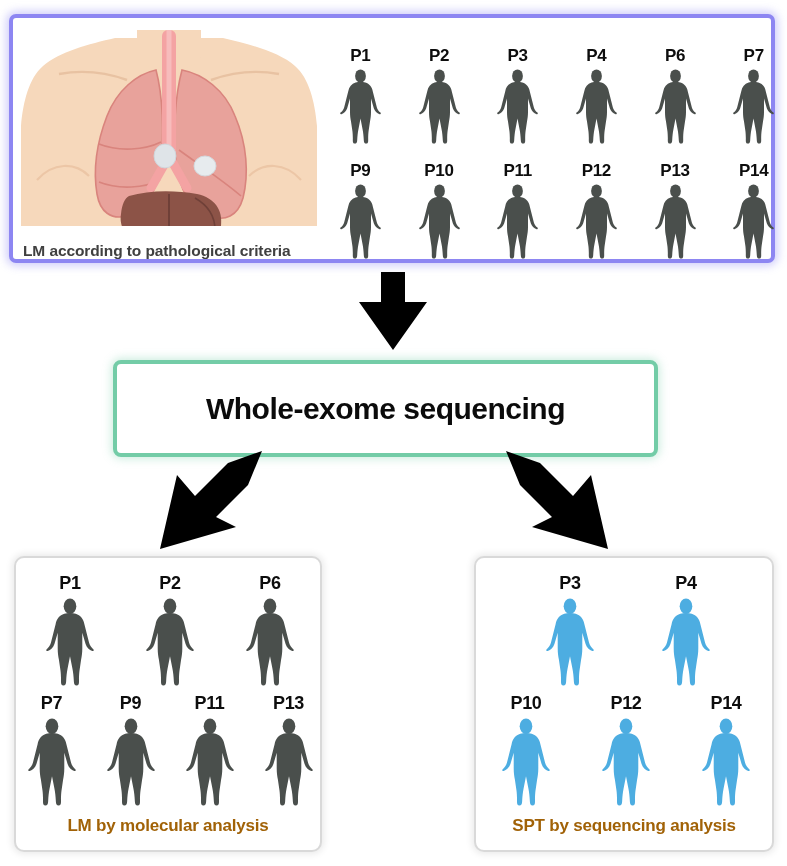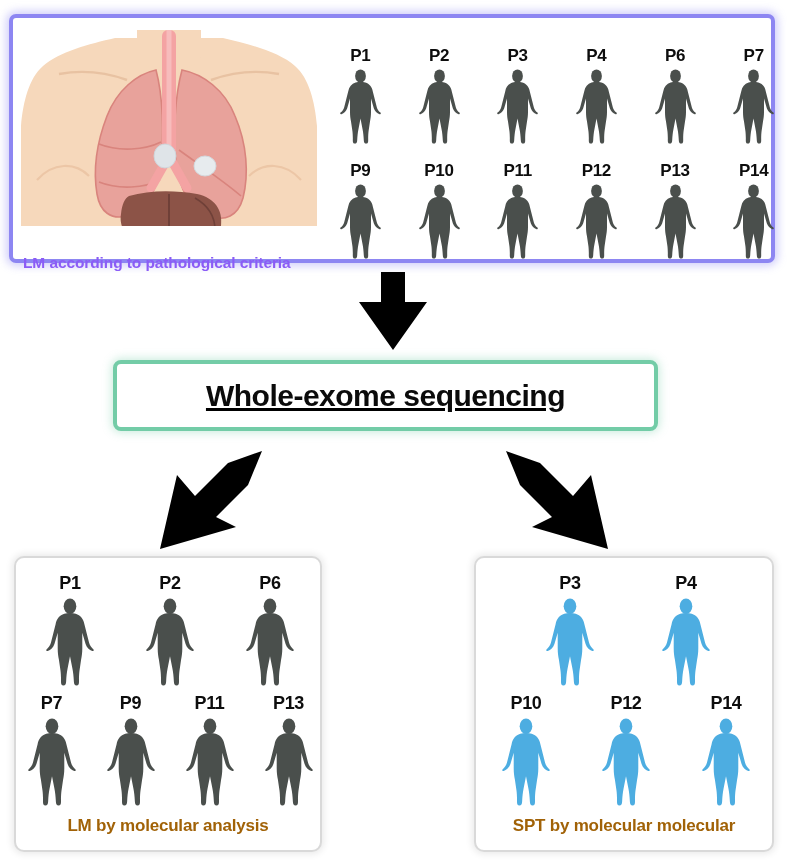--- a/index.html
+++ b/index.html
@@ -43,25 +43,25 @@
     top: 12px;
     width: 300px;
     height: 212px;
     overflow: hidden;
   }
   #anatomy-illustration svg { display: block; }
 
   #lm-pathological-caption {
     position: absolute;
     left: 10px;
-    top: 236px;
+    top: 224px;
     width: 320px;
     font-size: 15.5px;
     font-weight: bold;
-    color: #8b5cf6;
+    color: #404040;
     letter-spacing: -0.1px;
     white-space: nowrap;
   }
 
   
   .fig-grid {
     position: absolute;
     display: flex;
     gap: 20px;
   }
@@ -84,30 +84,29 @@
   #top-row-1 { left: 318px; top: 29px; width: 452px; }
   #top-row-2 { left: 318px; top: 144px; width: 452px; }
   #top-row-1 .fig-cell, #top-row-2 .fig-cell { width: 75.3px; }
 
   
   #wes-box {
     position: absolute;
     left: 113px;
     top: 360px;
     width: 545px;
-    height: 71px;
+    height: 97px;
     box-sizing: border-box;
     background: #ffffff;
     border: 4px solid #73cca7;
     border-radius: 8px;
     box-shadow: 0 0 8px 2px rgba(115,204,167,0.35);
     display: flex;
     align-items: center;
     justify-content: center;
-    text-decoration: underline;
   }
   #wes-label {
     font-size: 30px;
     font-weight: bold;
     color: #0b0b0b;
     letter-spacing: -0.5px;
     white-space: nowrap;
   }
 
   
@@ -509,16 +508,16 @@
           <svg width="48" height="88" viewBox="0 0 41 75">
               <g fill="#4dade1">
                 <ellipse cx="20.5" cy="7" rx="5.4" ry="6.6"></ellipse>
                 <path d="M15.6 13.4 C11.6 14.6 9 17.8 8.2 22.4 L4.2 38.2 C3.6 40.6 1.9 42.6 0.6 43.6 C-0.3 44.3 0.4 45.6 1.5 45.2 C4 44.3 6.2 42.2 7.2 39.2 L10 29.6 L10 43 C10 46.6 10.4 49.4 11 52.4 L12.4 62 C12.7 64.4 12.9 67.6 12.8 71.2 C12.8 73.4 13.2 74.6 14.9 74.6 C16.5 74.6 17.1 73.4 17.2 71.2 C17.4 67 17.8 63.4 18.4 60.4 L20.5 49.6 L22.6 60.4 C23.2 63.4 23.6 67 23.8 71.2 C23.9 73.4 24.5 74.6 26.1 74.6 C27.8 74.6 28.2 73.4 28.2 71.2 C28.1 67.6 28.3 64.4 28.6 62 L30 52.4 C30.6 49.4 31 46.6 31 43 L31 29.6 L33.8 39.2 C34.8 42.2 37 44.3 39.5 45.2 C40.6 45.6 41.3 44.3 40.4 43.6 C39.1 42.6 37.4 40.6 36.8 38.2 L32.8 22.4 C32 17.8 29.4 14.6 25.4 13.4 C23.9 13 22.3 12.8 20.5 12.8 C18.7 12.8 17.1 13 15.6 13.4 Z"></path>
               </g>
             </svg>
         </span>
       </div>
     </div>
 
-    <div class="panel-caption">SPT by molecular molecular</div>
+    <div class="panel-caption">SPT by sequencing analysis</div>
   </div>
 
 </div>
 
 </body></html>

